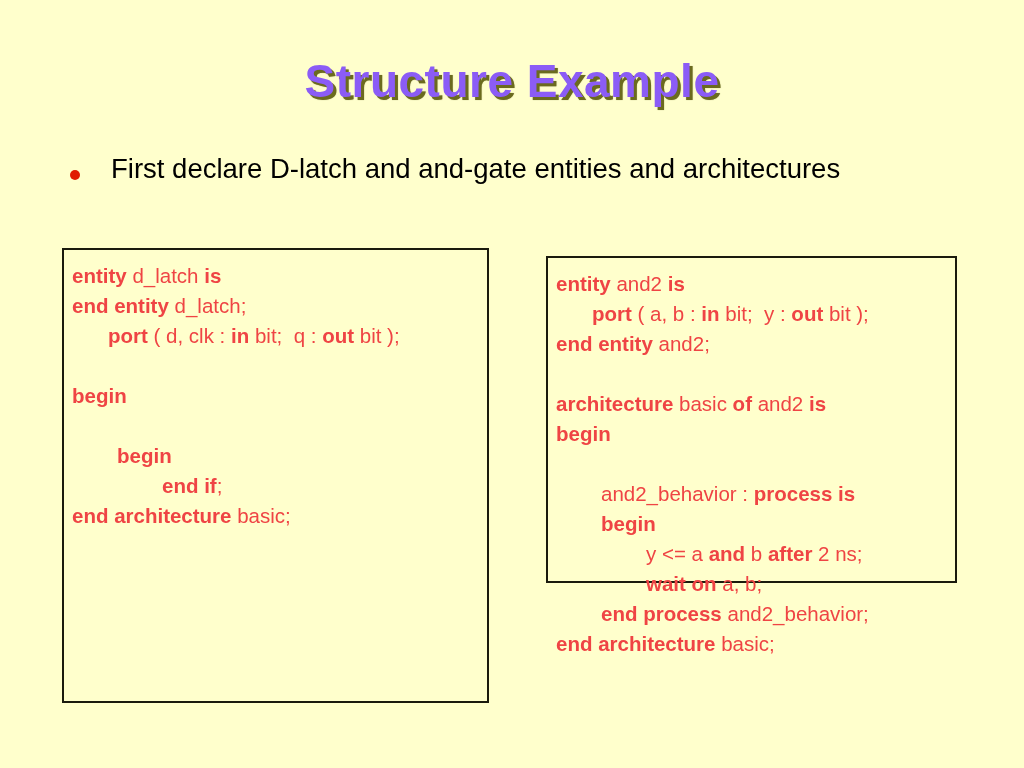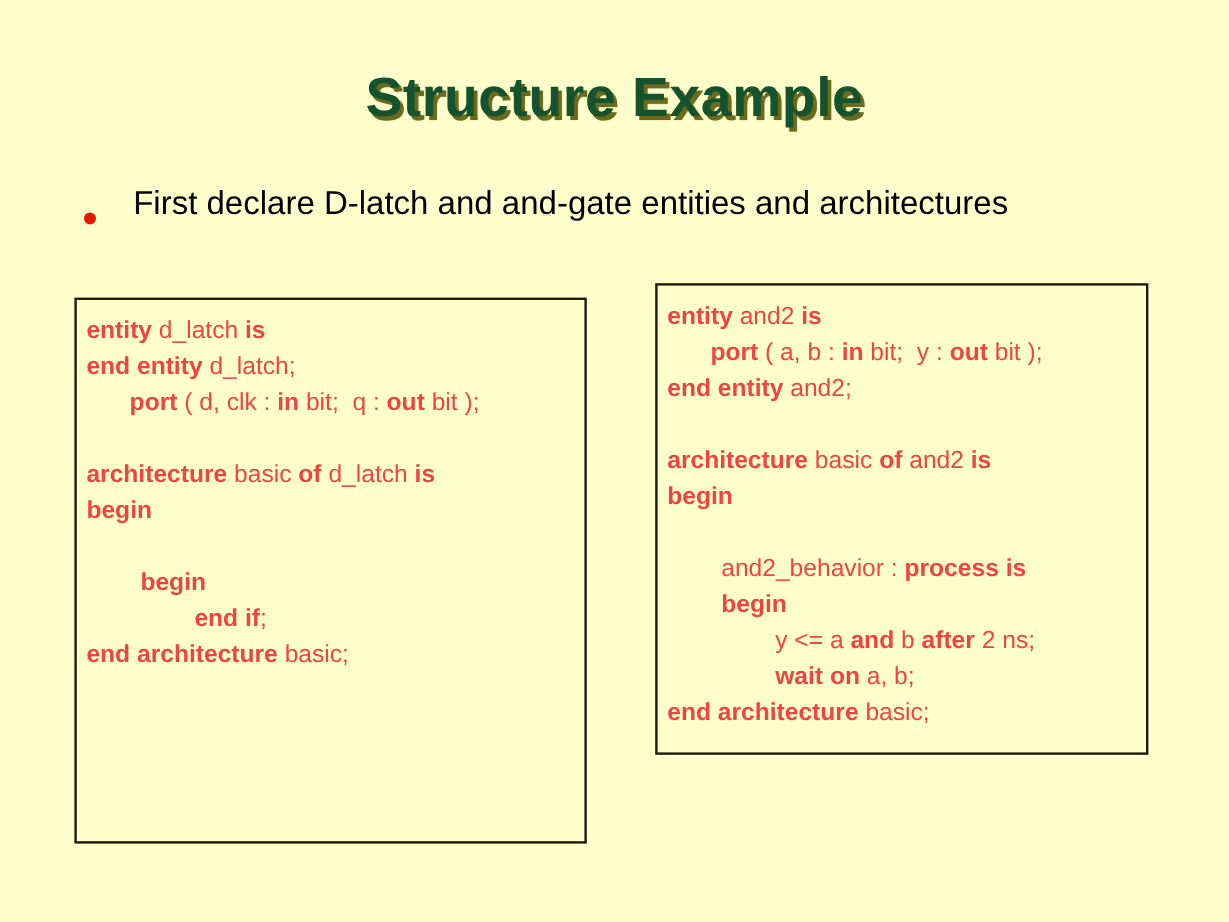--- a/index.html
+++ b/index.html
@@ -17,34 +17,34 @@
 
   
   #slide-title {
     position: absolute;
     left: 0;
     top: 54px;
     width: 1024px;
     text-align: center;
     font-size: 46px;
     font-weight: bold;
-    color: #14532d;
+    color: #8b5cf6;
     letter-spacing: 0.5px;
     text-shadow: 3px 3px 0 #6b6b1e, 3px 3px 1px rgba(80,80,20,0.55);
     white-space: nowrap;
   }
 
   
   #bullet-block {
     position: absolute;
     left: 70px;
     top: 150px;
     width: 810px;
     display: flex;
-    align-items: flex-end;
+    align-items: center;
   }
   #bullet-marker {
     flex: 0 0 auto;
     width: 10px;
     height: 10px;
     border-radius: 50%;
     background: #e01b00;
     margin-top: 13px;
   }
   #bullet-text {
@@ -65,23 +65,23 @@
     padding: 11px 8px 10px 8px;
   }
   #code-box-left {
     left: 62px;
     top: 248px;
     width: 427px;
     height: 455px;
   }
   #code-box-right {
     left: 546px;
-    top: 236px;
+    top: 256px;
     width: 411px;
-    height: 393px;
+    height: 327px;
   }
   .code-line {
     font-size: 20.5px;
     line-height: 30px;
     color: #ef4444;
     white-space: pre;
     font-family: "Liberation Sans", sans-serif;
   }
   .code-line.blank {
     height: 30px;
@@ -106,34 +106,34 @@
 <div id="bullet-block">
   <div id="bullet-marker"></div>
   <div id="bullet-text">First declare D-latch and and-gate entities and architectures</div>
 </div>
 
 <div class="code-box" id="code-box-left" style="border-color: rgb(26, 26, 13);">
     <div class="code-line ind0"><b>entity</b><span class="n"> d_latch </span><b>is</b></div>
     <div class="code-line ind0"><b>end entity</b><span class="n"> d_latch;</span></div>
     <div class="code-line ind1"><b>port</b><span class="n"> ( d, clk : </span><b>in</b><span class="n"> bit;  q : </span><b>out</b><span class="n"> bit );</span></div>
     <div class="code-line ind0 blank">&nbsp;</div>
-    <div class="code-line ind0"><b>architecture</b><span class="n"> basic </span><b>of</b><span class="n"> d_latch </span><b>is</b></div>
     <div class="code-line ind0"><b>begin</b></div>
     <div class="code-line ind0 blank">&nbsp;</div>
     <div class="code-line ind2"><b>begin</b></div>
     <div class="code-line ind3"><b>end if</b><span class="n">;</span></div>
     <div class="code-line ind0"><b>end architecture</b><span class="n"> basic;</span></div>
   </div>
 
 <div class="code-box" id="code-box-right" style="border-color: rgb(26, 26, 13);">
     <div class="code-line ind0"><b>entity</b><span class="n"> and2 </span><b>is</b></div>
     <div class="code-line ind1"><b>port</b><span class="n"> ( a, b : </span><b>in</b><span class="n"> bit;  y : </span><b>out</b><span class="n"> bit );</span></div>
     <div class="code-line ind0"><b>end entity</b><span class="n"> and2;</span></div>
     <div class="code-line ind0 blank">&nbsp;</div>
     <div class="code-line ind0"><b>architecture</b><span class="n"> basic </span><b>of</b><span class="n"> and2 </span><b>is</b></div>
     <div class="code-line ind0"><b>begin</b></div>
     <div class="code-line ind0 blank">&nbsp;</div>
     <div class="code-line ind2"><span class="n">and2_behavior : </span><b>process is</b></div>
     <div class="code-line ind2"><b>begin</b></div>
     <div class="code-line ind3"><span class="n">y &lt;= a </span><b>and</b><span class="n"> b </span><b>after</b><span class="n"> 2 ns;</span></div>
     <div class="code-line ind3"><b>wait on</b><span class="n"> a, b;</span></div>
+    <div class="code-line ind2"><b>end process</b><span class="n"> and2_behavior;</span></div>
     <div class="code-line ind0"><b>end architecture</b><span class="n"> basic;</span></div>
   </div>
 
 </body></html>

